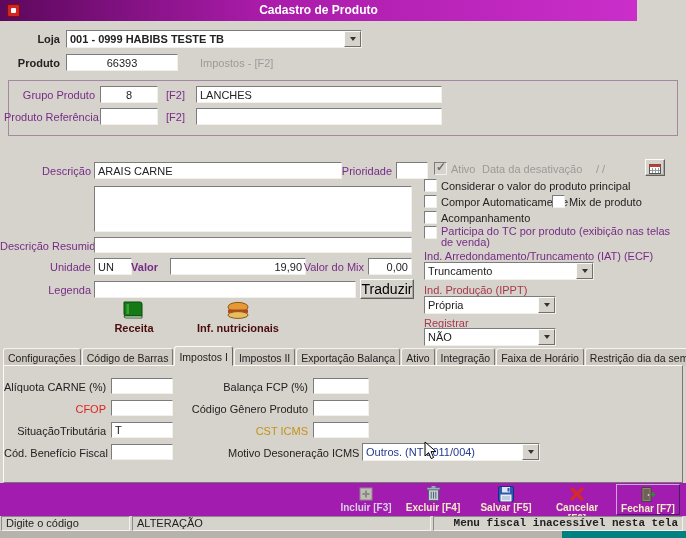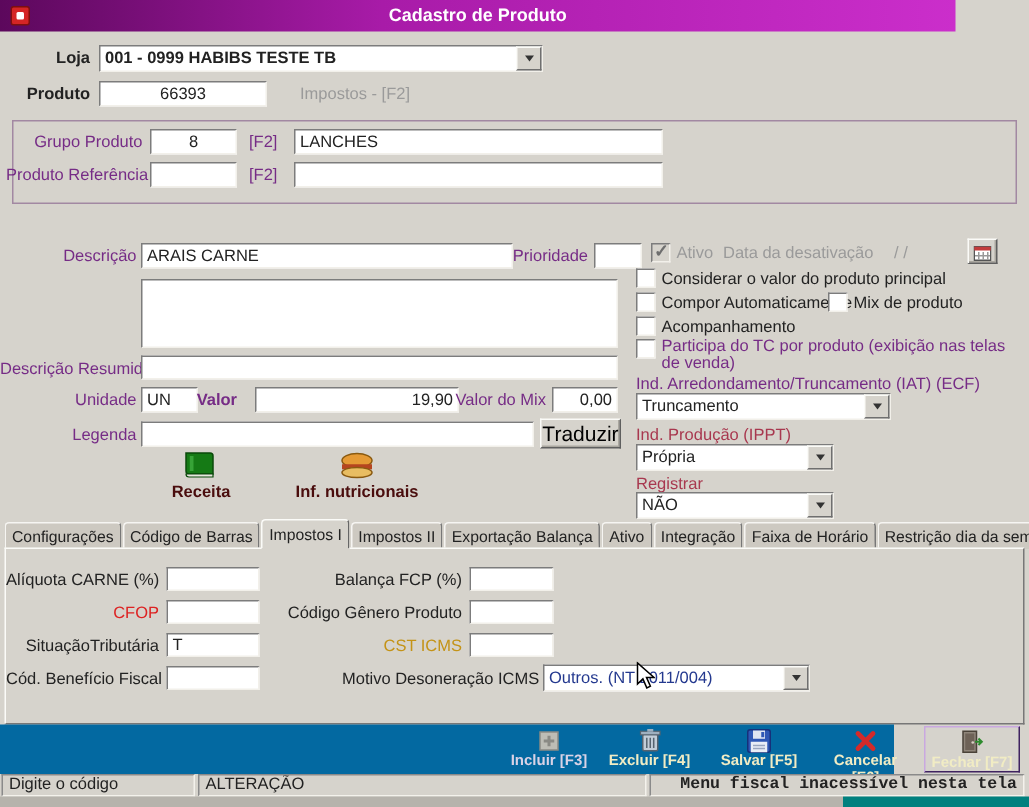--- a/index.html
+++ b/index.html
@@ -31,21 +31,21 @@
   .tri { width:0; height:0; border-left:3.5px solid transparent; border-right:3.5px solid transparent; border-top:4px solid #333; }
   .cb { position:absolute; width:13px; height:13px; background:#fff; border:1px solid; border-color:#7c7c7c #f2f0ea #f2f0ea #7c7c7c; cursor:pointer; }
   .cb.dis { background:#d6d3cc; }
   .cb.checked::after { content:"✓"; position:absolute; left:1px; top:-3px; font-size:12px; font-weight:bold; color:#6e6e6e; }
   .groupbox { position:absolute; border:1px solid #a288a2; }
   .btn { position:absolute; background:#d6d3cc; border:1px solid; border-color:#fbfbf8 #5f5f5f #5f5f5f #fbfbf8; box-shadow:inset -1px -1px 0 #aaa79f; font-size:14px; text-align:center; cursor:pointer; }
   .tabstrip { position:absolute; left:3px; top:346px; width:683px; height:20px; display:flex; overflow:hidden; }
   .tab { flex:0 0 auto; height:18px; margin-top:2px; padding:3px 4px 0; background:#cdc9c1; border:1px solid; border-color:#f6f5f2 #777 #cdc9c1 #f6f5f2; border-radius:3px 3px 0 0; white-space:nowrap; font-size:10.5px; cursor:pointer; margin-right:1px; }
   .tab.active { height:20px; margin-top:0; padding-top:4px; background:#d6d3cc; position:relative; z-index:3; border-color:#fbfbf8 #666 #d6d3cc #fbfbf8; }
   .tabpanel { position:absolute; left:3px; top:365px; width:680px; height:118px; background:#d6d3cc; border:1px solid; border-color:#fbfbf8 #777 #777 #fbfbf8; }
-  .toolbar { position:absolute; left:0; top:483px; width:596px; height:33px; background:#0369a1;padding-left:44px; }
+  .toolbar { position:absolute; left:0; top:483px; width:686px; height:33px; background:#a21caf;padding-left:44px; }
   .tbtn { position:absolute; top:1px; height:31px; text-align:center; color:#f1ecc4; font-weight:bold; font-size:10px; cursor:pointer; }
   .tbtn .ic { height:18px; display:flex; align-items:flex-end; justify-content:center; }
   .tbtn.framed { border:1px solid; border-color:#c9a8e0 #3f2360 #3f2360 #c9a8e0; }
   .tbtn.dim { color:#d9d2e6; }
   .statusbar { position:absolute; left:0; top:516px; width:686px; height:15px; background:#d6d3cc; }
   .scell { position:absolute; top:0; height:15px; border:1px solid; border-color:#8a8a8a #f4f2ec #f4f2ec #8a8a8a; font-size:11px; padding:0 4px; line-height:13px; white-space:nowrap; overflow:hidden; }
   .strip-gray { position:absolute; left:0; top:531px; width:562px; height:7px; background:#b6b3ac; }
   .strip-teal { position:absolute; left:562px; top:531px; width:124px; height:7px; background:#00807e; }
   .cursor { position:absolute; left:424px; top:441px; z-index:20; }
   .icon-wrap { position:absolute; }

